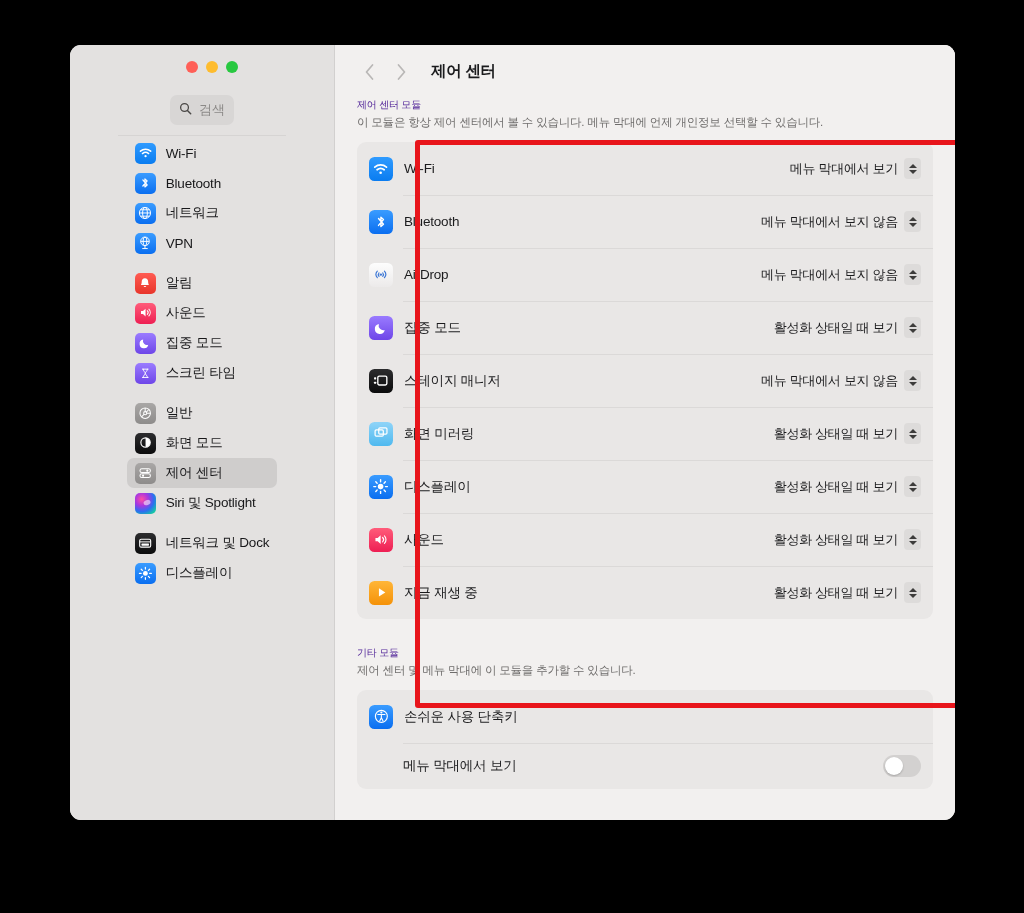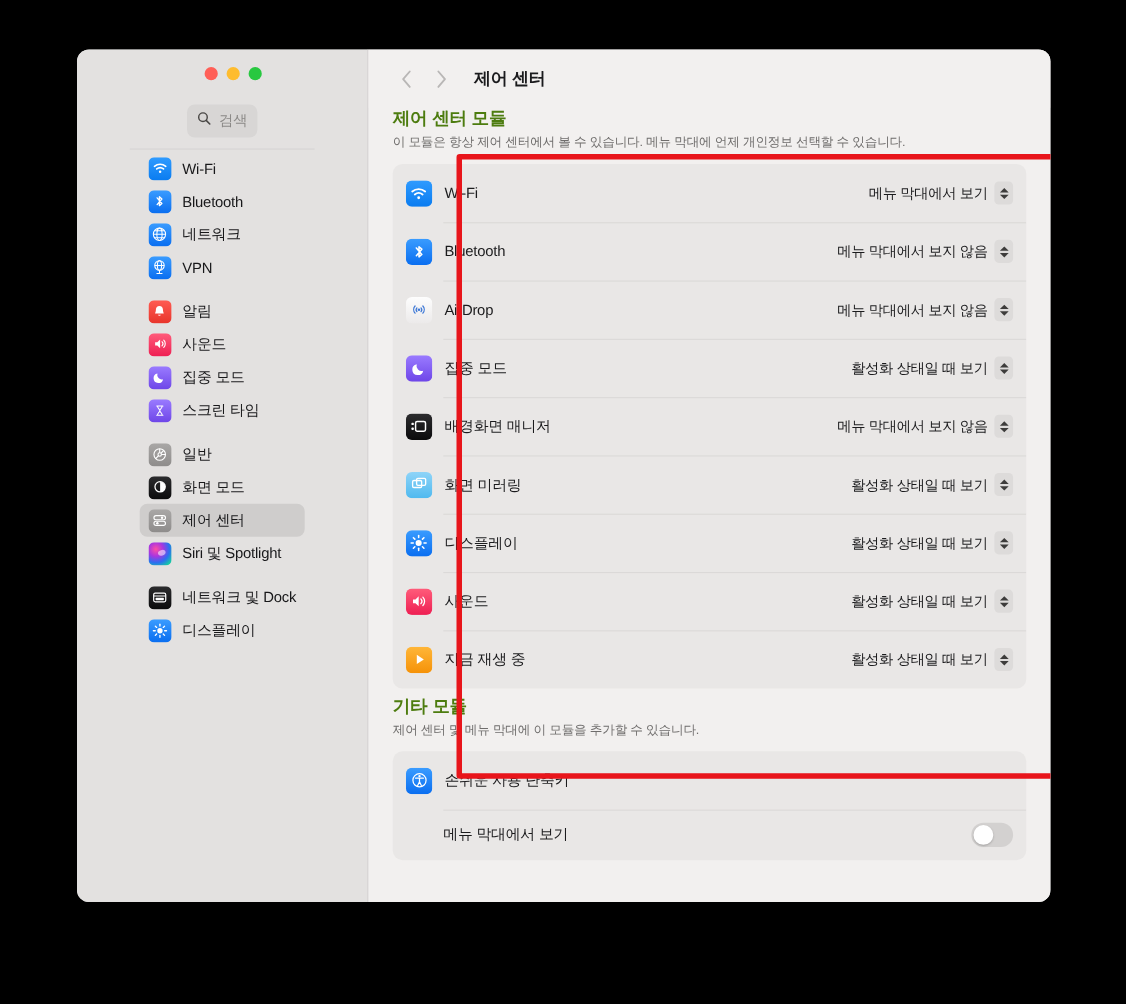--- a/index.html
+++ b/index.html
@@ -126,23 +126,23 @@
   }
 
   #content {
     flex: 1;
     overflow: hidden;
     padding: 0 22px;
     position: relative;
   }
 
   .section-title {
-    font-size: 16px;
-    font-weight: 700;
-    color: #4d7c0f;
+    font-size: 10px;
+    font-weight: 400;
+    color: #4c1d95;
     letter-spacing: -.2px;
   }
   .section-desc {
     font-size: 11.5px;
     color: #6f6d6c;
     margin-top: 3px;
     letter-spacing: -.2px;
   }
 
   .card {
@@ -221,21 +221,21 @@
   .toggle .knob {
     position: absolute;
     top: 2px; left: 2px;
     width: 18px; height: 18px;
     border-radius: 50%;
     background: #fff;
     box-shadow: 0 1px 2px rgba(0,0,0,.22);
   }
   .row.sub { height: 46px; padding-left: 46px; }
 
-  .section-2 { margin-top: 6px; }
+  .section-2 { margin-top: 27px; }
 
   
   #highlight {
     position: absolute;
     left: 345px; top: 95px;
     width: 596px; height: 568px;
     border: 5px solid #e8151b;
     border-radius: 3px;
     pointer-events: none;
     z-index: 40;
@@ -567,21 +567,21 @@
             <div class="row">
               <span class="row-icon">
                 <span class="icon-inner" style="width: 100%; height: 100%; display: flex; align-items: center; justify-content: center; background: linear-gradient(rgb(44, 44, 46), rgb(11, 11, 12));">
                   <svg width="19.200000000000003" height="19.200000000000003" viewBox="0 0 20 20">
                     <rect x="7.1" y="5.4" width="9.4" height="9.2" rx="1.5" fill="none" stroke="#fff" stroke-width="1.4"></rect>
                     <rect x="3.2" y="6.6" width="2.2" height="2.2" rx=".6" fill="#fff"></rect>
                     <rect x="3.2" y="11.2" width="2.2" height="2.2" rx=".6" fill="#fff"></rect>
                   </svg>
                 </span>
               </span>
-              <span class="row-label">배경화면 매니저</span>
+              <span class="row-label">스테이지 매니저</span>
               <span class="row-right">
                 <span class="popup-value">메뉴 막대에서 보지 않음</span>
                 <span class="stepper">
                   <i class="up"></i>
                   <i class="dn"></i>
                 </span>
               </span>
             </div>
             <div class="row">
               <span class="row-icon">

